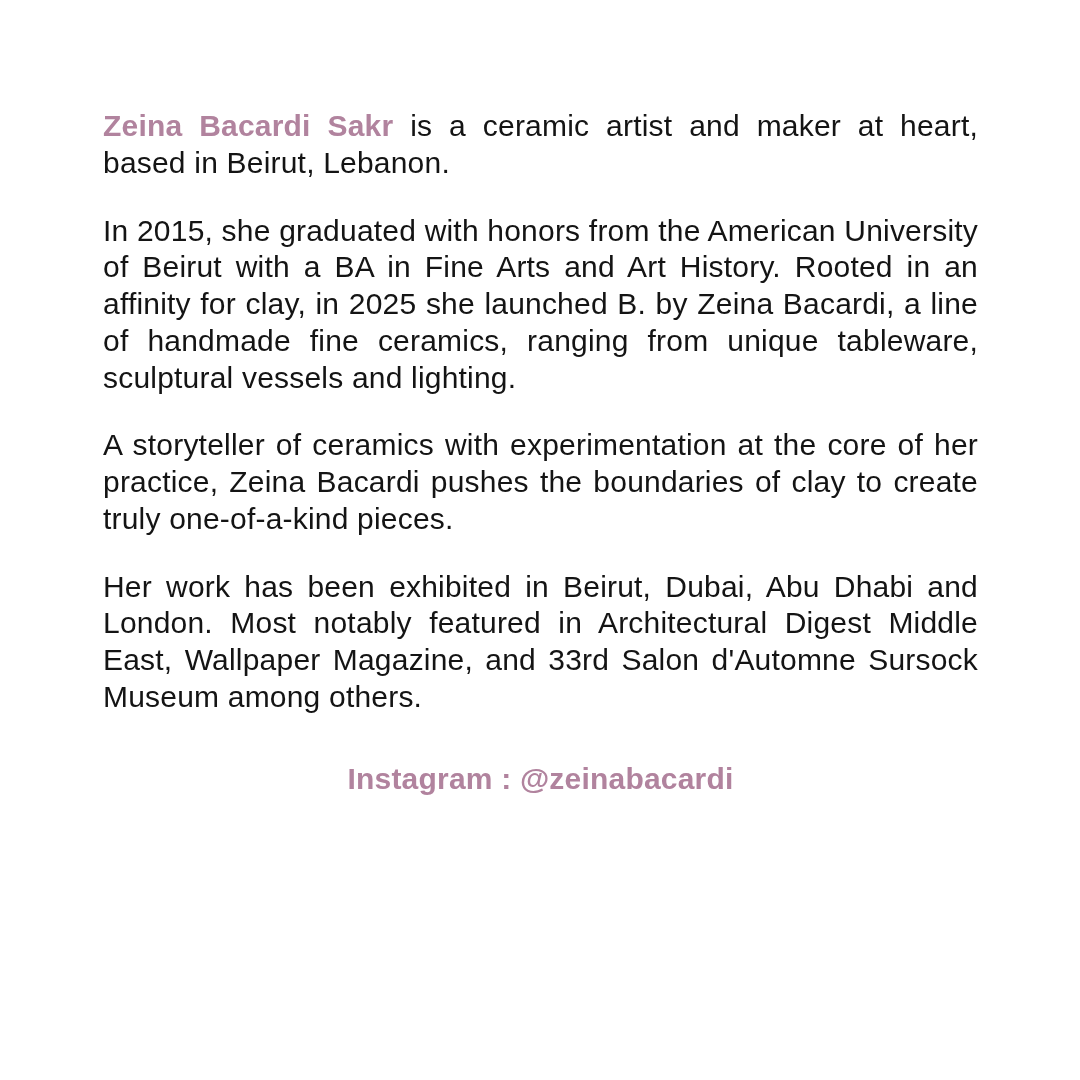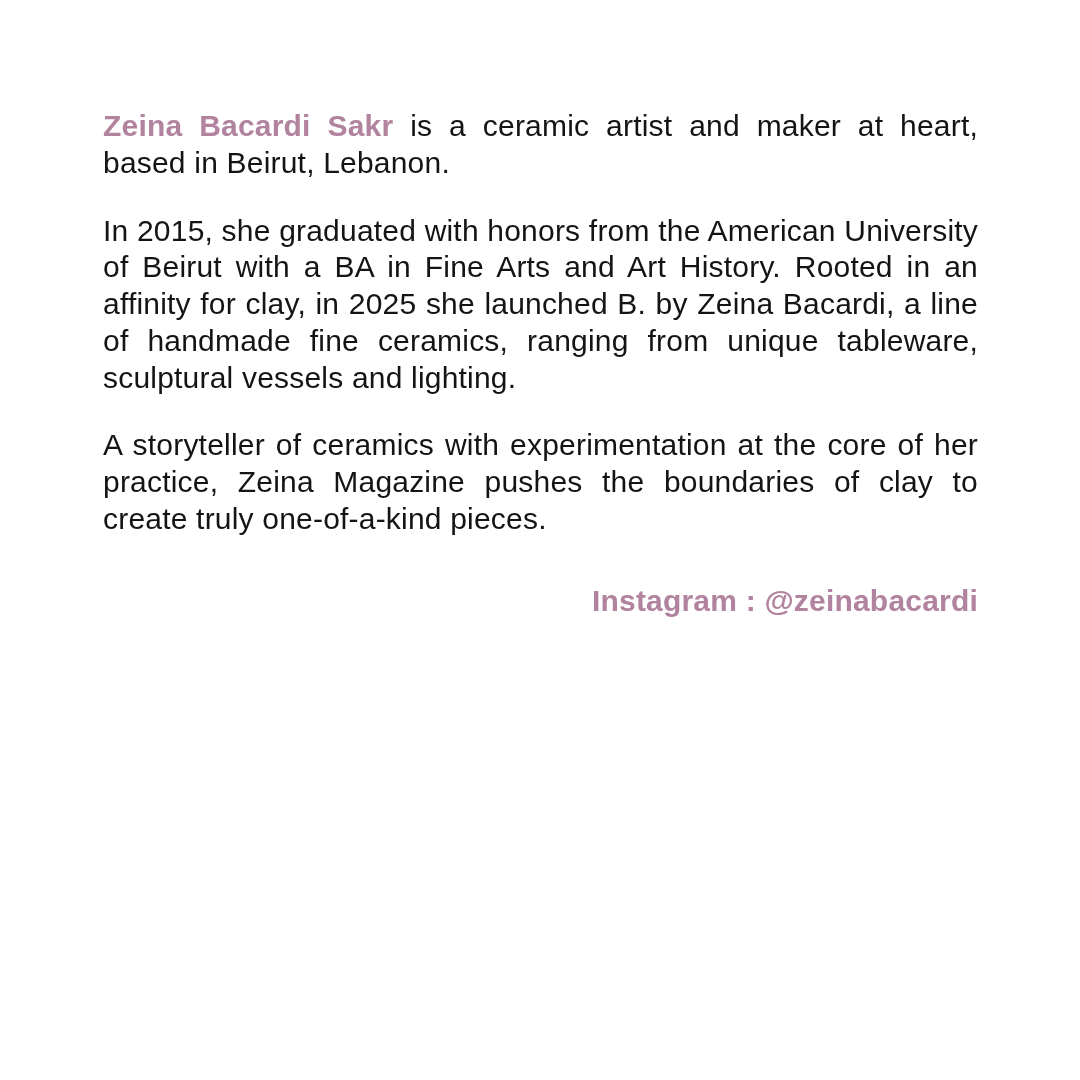--- a/index.html
+++ b/index.html
@@ -31,26 +31,27 @@
     margin: 0 0 31px 0;
   }
   .accent {
     color: #b1839e;
   }
   .bold {
     font-weight: 700;
   }
   .instagram {
     margin-top: 45px !important;
-    text-align: right;
+    text-align: center;
   }
 </style>
 </head>
 <body>
 
 <div class="canvas">
   <div class="content">
     <p><span class="accent bold">Zeina Bacardi Sakr</span><span> is a ceramic artist and maker at heart, based in Beirut, Lebanon.</span></p>
     <p>In 2015, she graduated with honors from the American University of Beirut with a BA in Fine Arts and Art History. Rooted in an affinity for clay, in 2025 she launched B. by Zeina Bacardi, a line of handmade fine ceramics, ranging from unique tableware, sculptural vessels and lighting.</p>
-    <p>A storyteller of ceramics with experimentation at the core of her practice, Zeina Magazine pushes the boundaries of clay to create truly one-of-a-kind pieces.</p>
+    <p>A storyteller of ceramics with experimentation at the core of her practice, Zeina Bacardi pushes the boundaries of clay to create truly one-of-a-kind pieces.</p>
+    <p>Her work has been exhibited in Beirut, Dubai, Abu Dhabi and London. Most notably featured in Architectural Digest Middle East, Wallpaper Magazine, and 33rd Salon d'Automne Sursock Museum among others.</p>
     <p class="accent bold instagram">Instagram : @zeinabacardi</p>
   </div>
 </div>
 
 </body></html>

